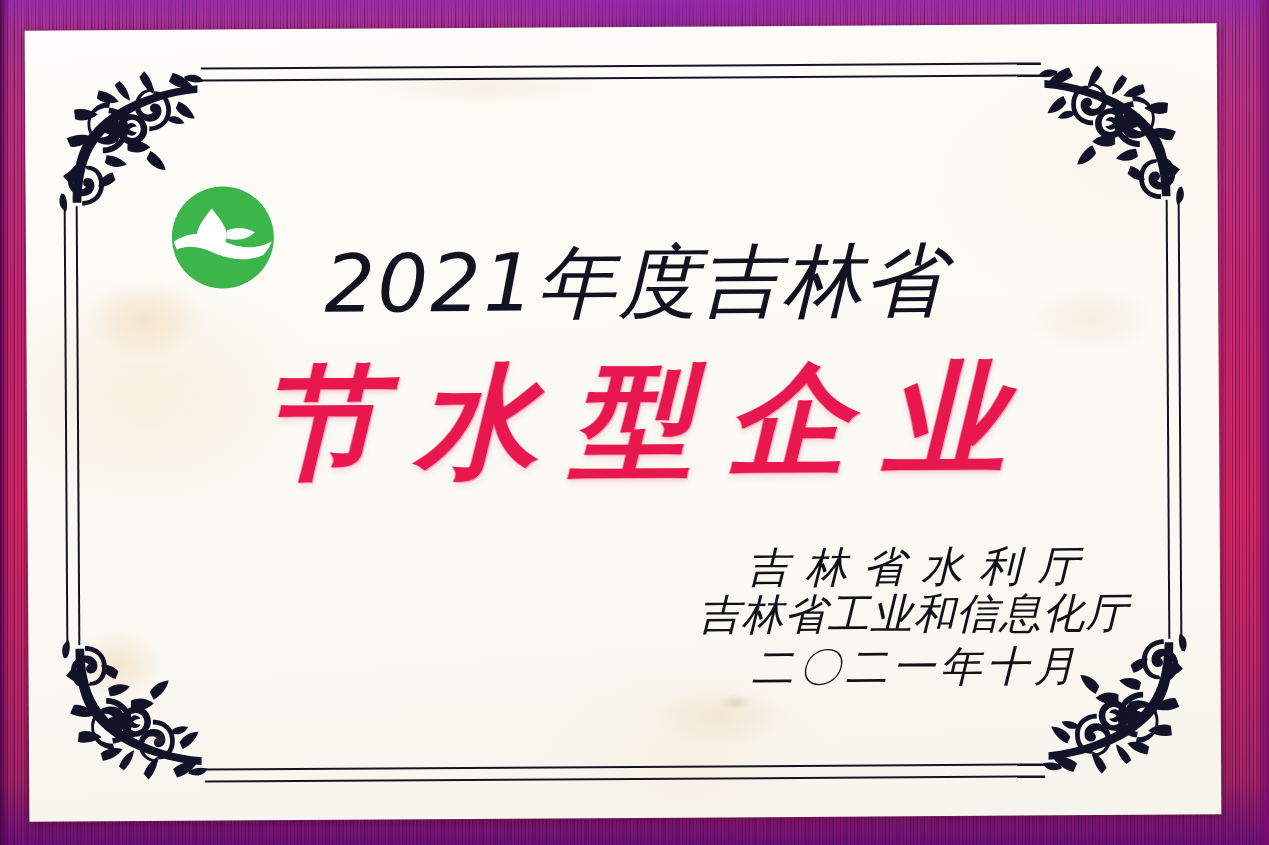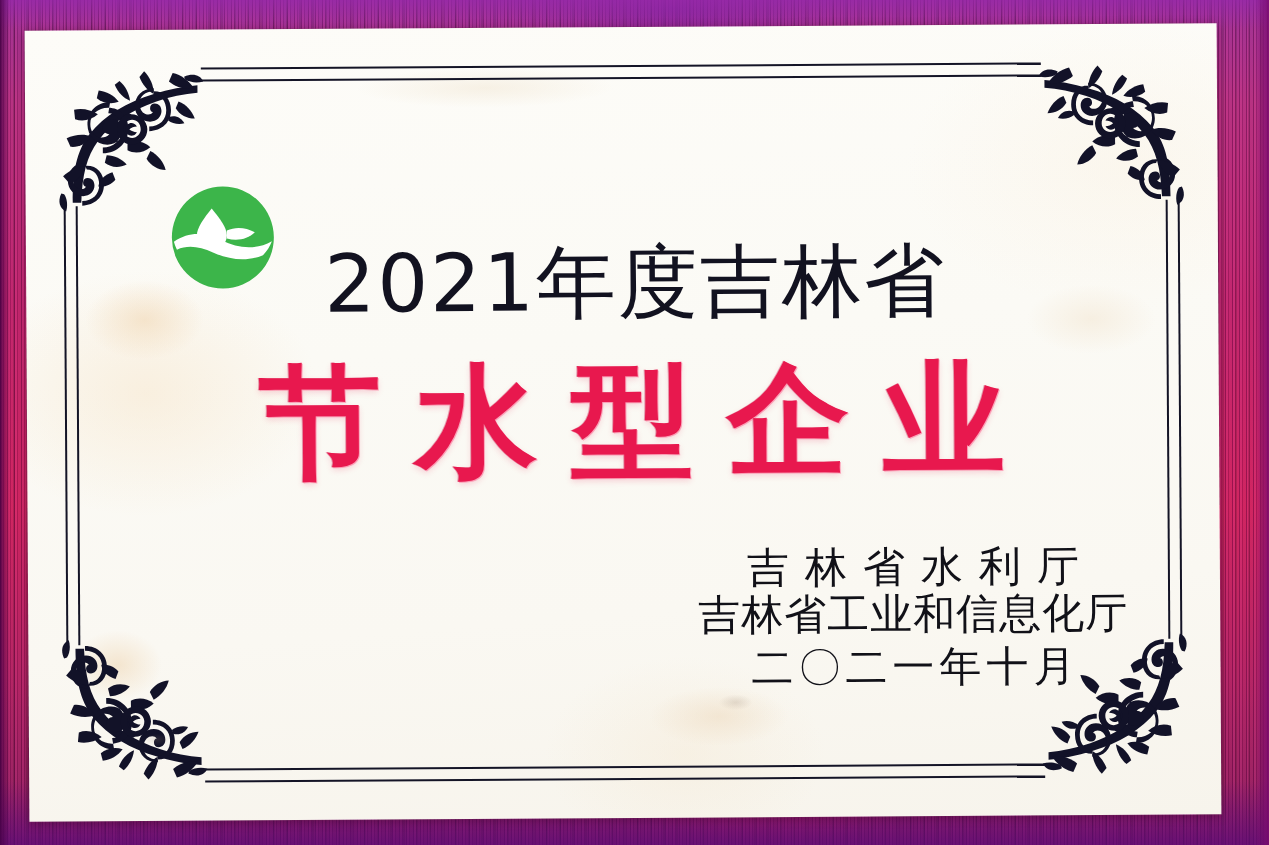--- a/index.html
+++ b/index.html
@@ -7,20 +7,21 @@
   body{
     font-family:"Liberation Sans","DejaVu Sans",sans-serif;
   }
 
   
   #stage{
     position:relative;
     width:1269px;height:845px;
     overflow:hidden;
     background:#7a1040;
+    font-style:italic;
   }
 
   
   #frame{
     position:absolute;inset:0;
     background:
       linear-gradient(180deg,#9c2c93 0%,#b52b7e 12%,#c0206a 35%,#cf1e5c 60%,#b31e60 80%,#8b1a5e 100%);
   }
   
   #frame .grain{

